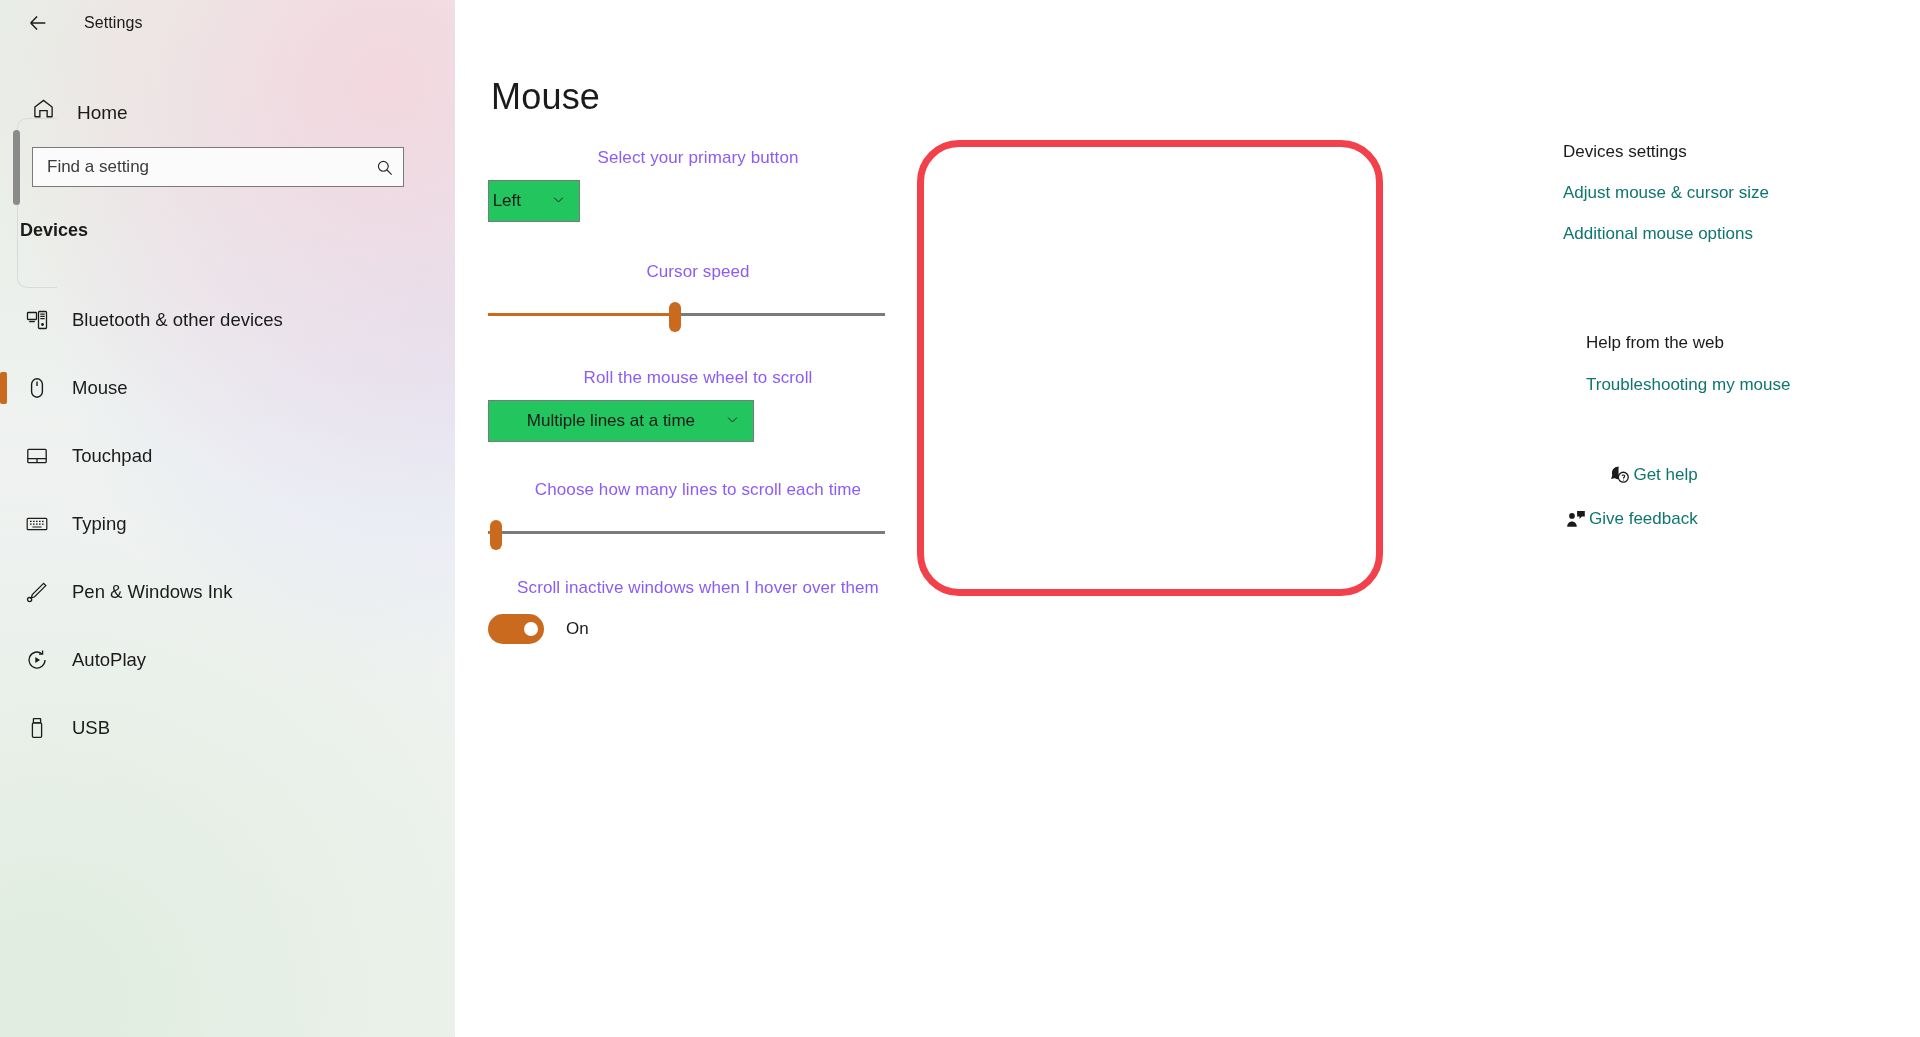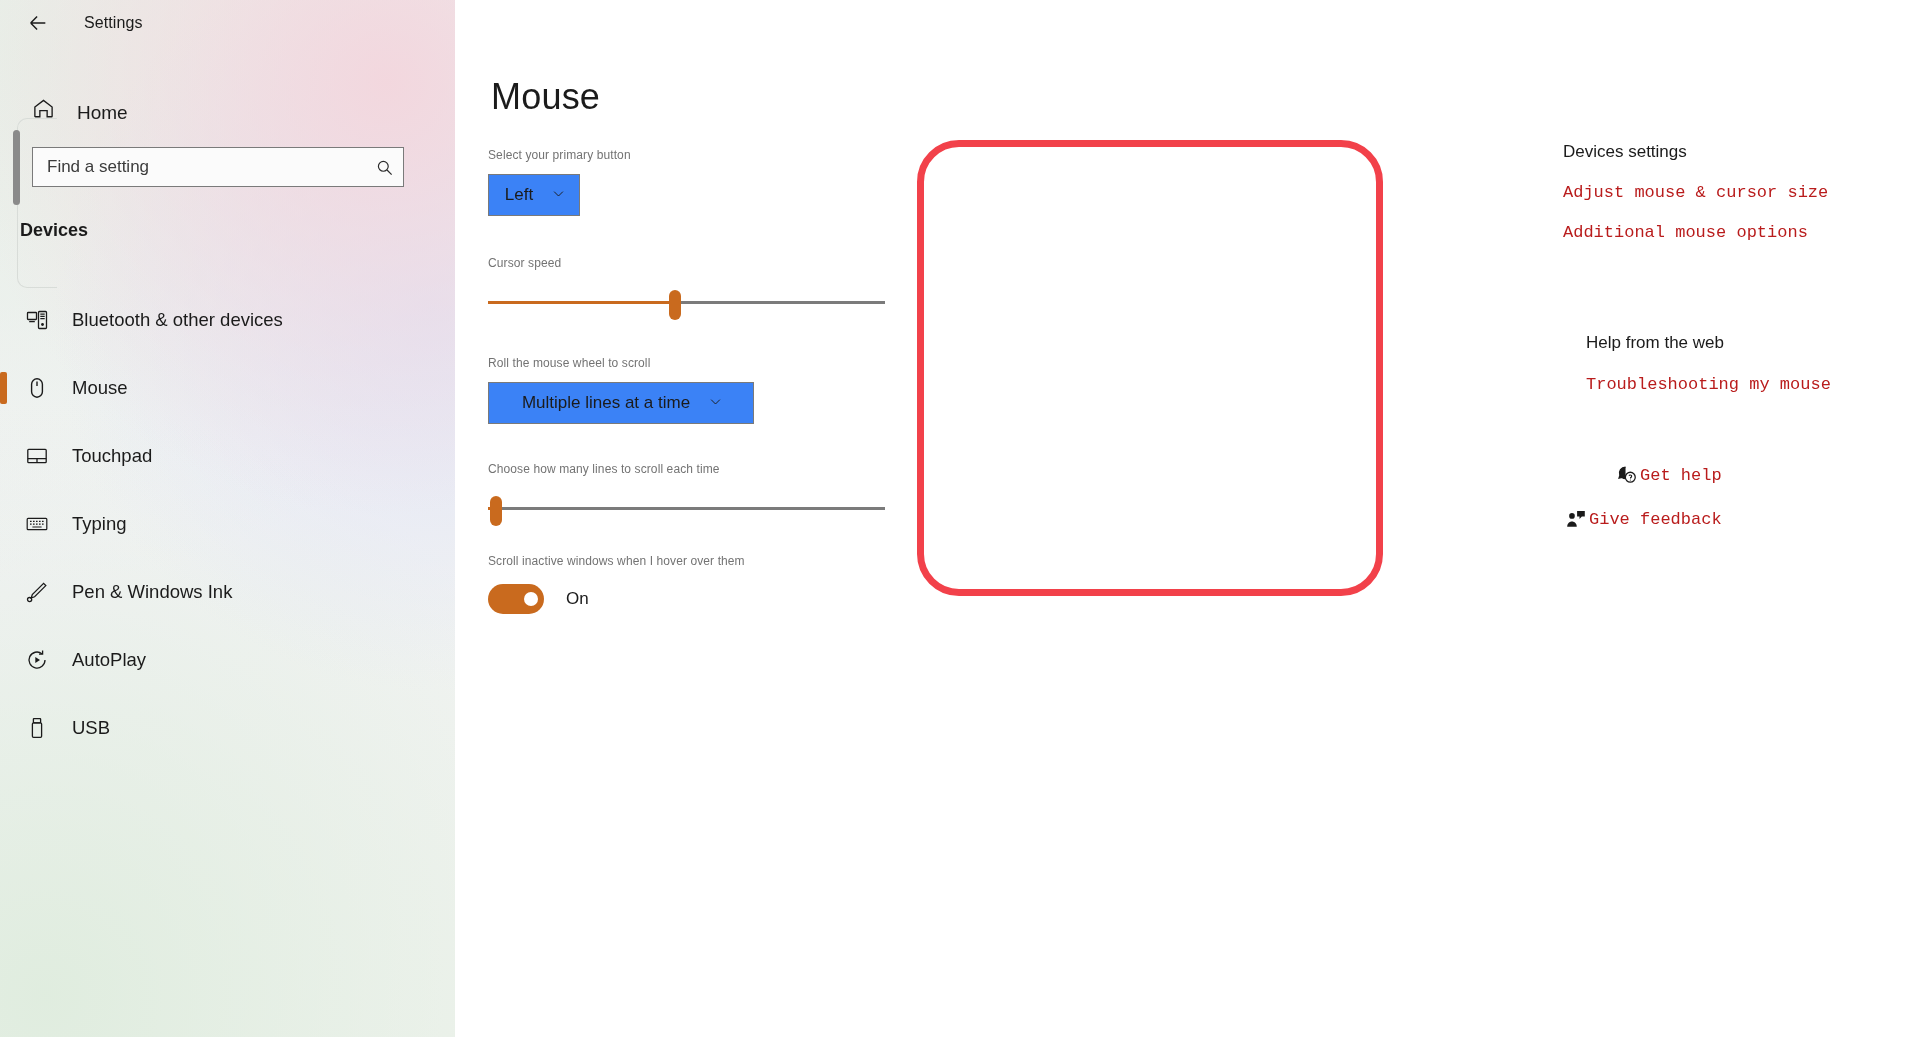--- a/index.html
+++ b/index.html
@@ -103,27 +103,27 @@
 
   
   .content { position: absolute; left: 455px; top: 0; width: 1465px; height: 1037px; background: #ffffff; }
   .page-title {
     position: absolute; left: 36px; top: 76px;
     font-size: 36px; font-weight: 300; color: #1b1b1b; letter-spacing: .2px;
   }
 
   .settings-col { position: absolute; left: 33px; top: 148px; width: 420px; }
 
-  .lbl { font-size: 12px; color: #737373; letter-spacing: .1px; }
+  .lbl { font-size: 17px; color: #8b5cf6; letter-spacing: .1px; text-align: center; }
 
   .combo {
     margin-top: 12px; height: 42px;
-    border: 1px solid #7a7a7a; background: #3b82f6;
-    display: inline-flex; align-items: center; justify-content: center;
-    padding: 0 13px 0 16px; cursor: pointer; gap: 18px;
+    border: 1px solid #7a7a7a; background: #22c55e;
+    display: inline-flex; align-items: center; justify-content: flex-end;
+    padding: 0 13px 0 16px; cursor: pointer; gap: 30px;
   }
   .combo .cval { font-size: 17px; color: #1b1b1b; white-space: nowrap; }
   .combo.w-small { width: 92px; }
   .combo.w-large { width: 266px; }
 
   .slider { position: relative; margin-top: 22px; width: 397px; height: 22px; }
   .slider .track {
     position: absolute; left: 0; top: 9px; width: 100%; height: 2.5px; background: #7b7b7b;
   }
   .slider .fill {
@@ -154,21 +154,21 @@
   .annotation {
     position: absolute; left: 462px; top: 140px;
     width: 466px; height: 456px;
     border: 7px solid #f2414a; border-radius: 42px;
     pointer-events: none;
   }
 
   
   .rightcol { position: absolute; left: 1108px; top: 0; width: 360px; }
   .r-head { font-size: 17px; color: #1b1b1b; }
-  .r-link { font-size: 17px; color: #b91c1c; cursor: pointer; white-space: nowrap; font-family: Liberation Mono, monospace; }
+  .r-link { font-size: 17px; color: #0f766e; cursor: pointer; white-space: nowrap; }
   .r-related { position: absolute; left: 0; top: 142px; }
   .r-related .r-link { margin-top: 21px; display: block; }
   .r-help { position: absolute; left: 0; top: 333px; margin-left: 23px; }
   .r-help .r-link { margin-top: 22px; display: block; }
   .r-actions { position: absolute; left: 0; top: 464px; }
   .r-action {
     display: flex; align-items: center; margin-bottom: 22px; cursor: pointer; justify-content: flex-end;
   }
   .r-action .aicon { width: 26px; display: flex; align-items: center; justify-content: center; color: #1b1b1b; }
 </style>

